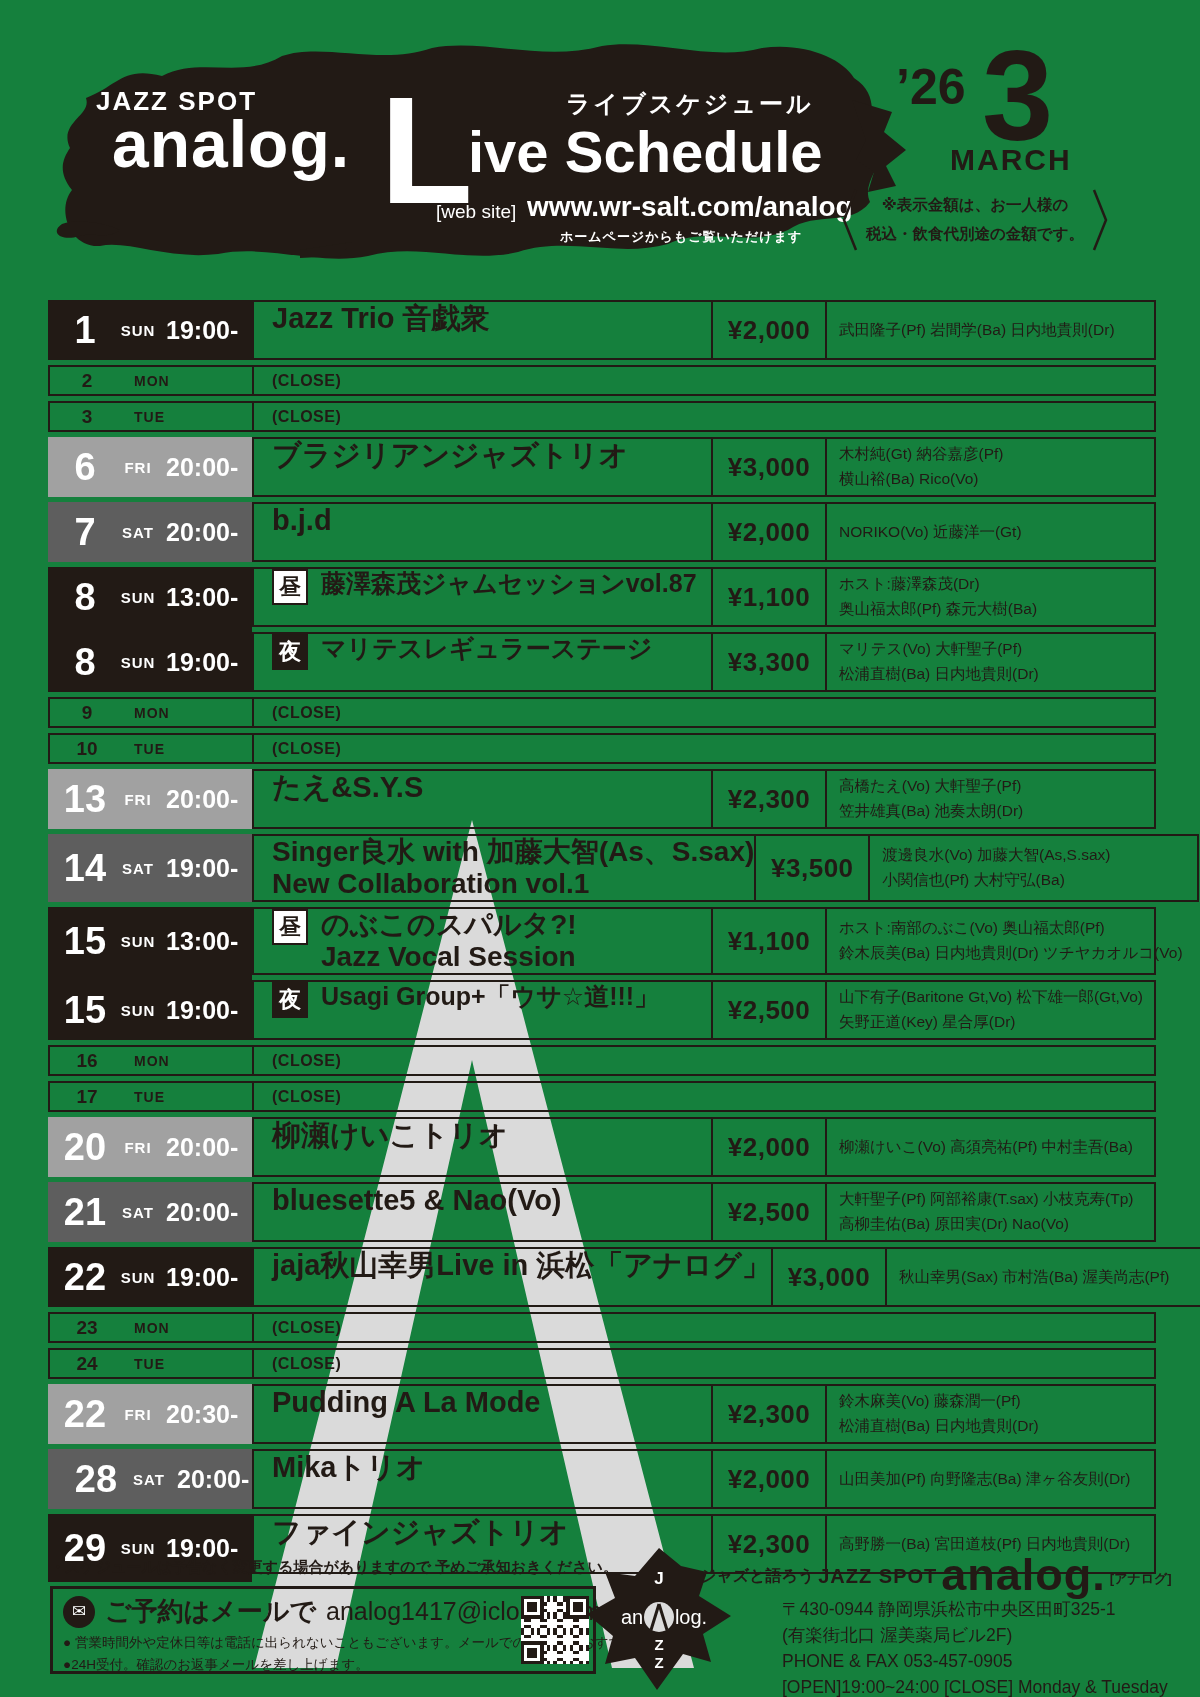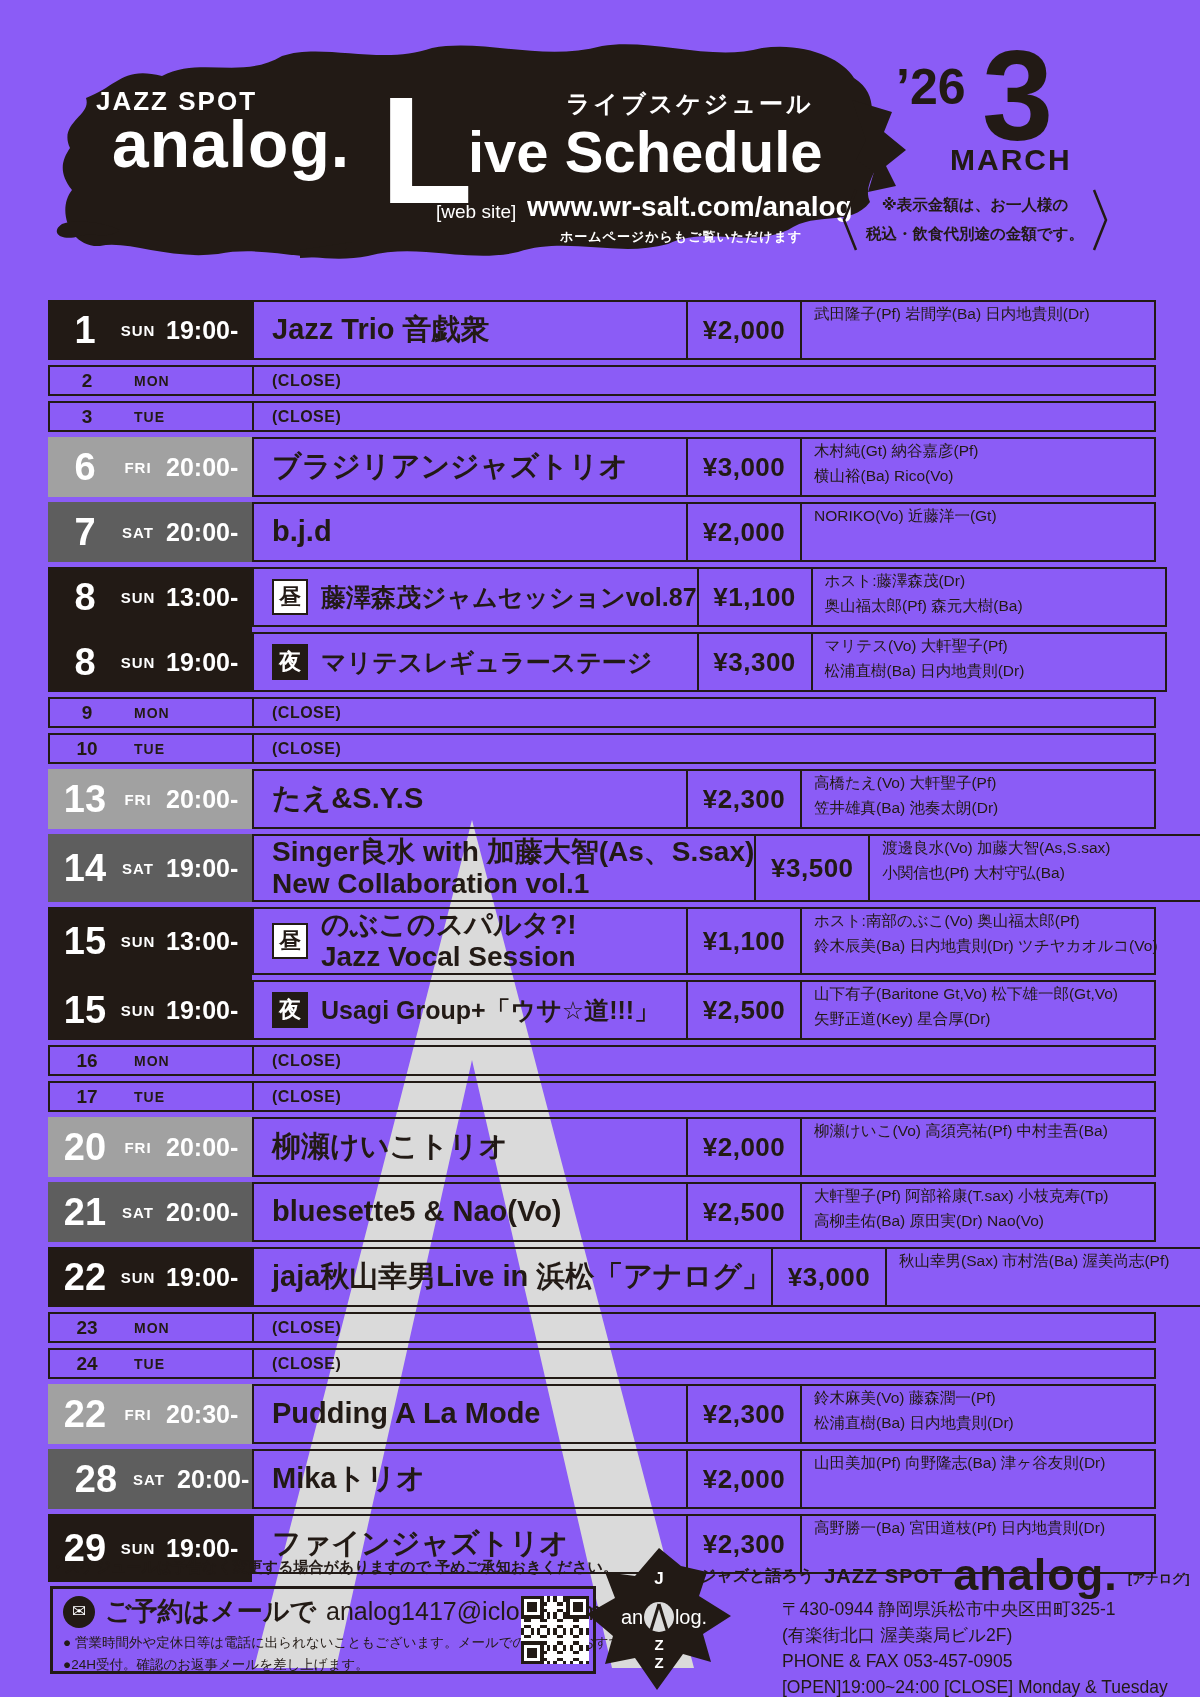--- a/index.html
+++ b/index.html
@@ -1,18 +1,18 @@
 <!DOCTYPE html>
 <html><head>
 <meta charset="utf-8">
 <style>
   * { margin:0; padding:0; box-sizing:border-box; }
   html,body { background:#e9e9e9; }
   body { font-family:"Liberation Sans","DejaVu Sans",sans-serif; color:#221a15; }
-  .sheet { position:relative; width:1200px; height:1697px; background:#8b5cf6; margin:0 auto; overflow:hidden; }
+  .sheet { position:relative; width:1200px; height:1697px; background:#15803d; margin:0 auto; overflow:hidden; }
 
   
   .bg-art { position:absolute; left:0; top:0; width:1200px; height:1697px; z-index:1; }
 
   
   .hdr { position:absolute; z-index:3; color:#fff; white-space:nowrap; }
   .h-jazzspot { left:96px; top:86px; font-size:26px; font-weight:700; letter-spacing:2px; }
   .h-analog   { left:112px; top:106px; font-size:66px; font-weight:700; letter-spacing:1px; }
   .h-L        { left:380px; top:74px; font-size:152px; font-weight:700; line-height:1; }
   .h-live     { left:468px; top:118px; font-size:58px; font-weight:700; letter-spacing:0px; }
@@ -34,32 +34,32 @@
   .date-cell { width:204px; display:flex; flex-direction:column; gap:5px; color:#fff; flex-shrink:0; }
   .shade-sun { background:#221a15; }
   .shade-fri { background:#a1a1a1; }
   .shade-sat { background:#5e5e5e; }
   .date-line { display:flex; align-items:center; padding-left:8px; }
   .d-num  { font-size:38px; font-weight:800; width:58px; text-align:center; }
   .d-day  { font-size:15px; font-weight:700; width:48px; text-align:center; letter-spacing:1px; }
   .d-time { font-size:25px; font-weight:700; margin-left:4px; letter-spacing:0px; }
   .entries { flex:1; display:flex; flex-direction:column; gap:5px; }
   .entry { display:flex; align-items:stretch; border:2px solid #221a15; background:transparent; }
-  .title-cell { flex:1; display:flex; align-items:center; padding-left:18px; gap:13px; overflow:hidden; }
+  .title-cell { flex:1; display:flex; padding-left:18px; gap:13px; overflow:hidden; }
   .badge { width:36px; height:36px; display:flex; align-items:center; justify-content:center;
            font-size:22px; font-weight:800; flex-shrink:0; }
   .badge-day   { background:#fff; color:#221a15; border:2px solid #221a15; }
   .badge-night { background:#221a15; color:#fff; }
   .t-line { font-size:29px; font-weight:700; white-space:nowrap; line-height:1.15; }
   .t-line.small { font-size:28px; }
   .t-line.med   { font-size:25px; }
   .price-cell { width:116px; flex-shrink:0; display:flex; align-items:center; justify-content:center;
                 border-left:2px solid #221a15; border-right:2px solid #221a15;
                 font-size:26px; font-weight:800; letter-spacing:0.5px; }
-  .members-cell { width:352px; flex-shrink:0; display:flex; flex-direction:column; justify-content:flex-start;
+  .members-cell { width:327px; flex-shrink:0; display:flex; flex-direction:column; justify-content:center;
                   padding-left:12px; }
   .m-line { font-size:15.5px; font-weight:500; line-height:1.6; white-space:nowrap; }
 
   .close-row { display:flex; align-items:stretch; border:2px solid #221a15; height:31px; }
   .close-date { width:204px; flex-shrink:0; display:flex; align-items:center; border-right:2px solid #221a15; padding-left:16px; }
   .c-num { font-size:19px; font-weight:800; width:42px; text-align:center; }
   .c-day { font-size:14px; font-weight:700; margin-left:26px; letter-spacing:1px; }
   .close-label { display:flex; align-items:center; padding-left:18px; font-size:16px; font-weight:700; letter-spacing:0.5px; }
 
   
@@ -69,21 +69,21 @@
   .resv-top { display:flex; align-items:center; gap:10px; }
   .mail-icon { width:32px; height:32px; border-radius:50%; background:#221a15; color:#fff;
                display:flex; align-items:center; justify-content:center; font-size:17px; flex-shrink:0; }
   .resv-heading { font-size:26px; font-weight:800; white-space:nowrap; }
   .resv-email { font-size:25px; font-weight:500; white-space:nowrap; }
   .resv-notes { margin-top:3px; }
   .resv-note-line { font-size:13.5px; font-weight:500; line-height:1.6; white-space:nowrap; }
   .qr { position:absolute; right:4px; top:7px; width:68px; height:68px; background:#fff; }
 
   .logo-wrap { position:absolute; left:583px; top:1546px; width:152px; height:146px; z-index:3; }
-  .vinfo-line1 { position:absolute; left:700px; top:1556px; display:flex; align-items:flex-end; gap:10px; z-index:3; white-space:nowrap; }
+  .vinfo-line1 { position:absolute; left:700px; top:1556px; display:flex; align-items:flex-end; gap:4px; z-index:3; white-space:nowrap; }
   .vi-tagline { font-size:16px; font-weight:700; padding-bottom:7px; }
   .vi-brandsmall { font-size:20px; font-weight:800; padding-bottom:6px; letter-spacing:1px; }
   .vi-brand { font-size:45px; font-weight:700; line-height:0.85; letter-spacing:1px; }
   .vi-kana { font-size:13px; font-weight:700; padding-bottom:6px; }
   .vinfo { position:absolute; left:782px; top:1597px; z-index:3; }
   .vi-line { font-size:17.5px; font-weight:500; line-height:1.48; white-space:nowrap; }
 </style>
 </head>
 <body>
 

